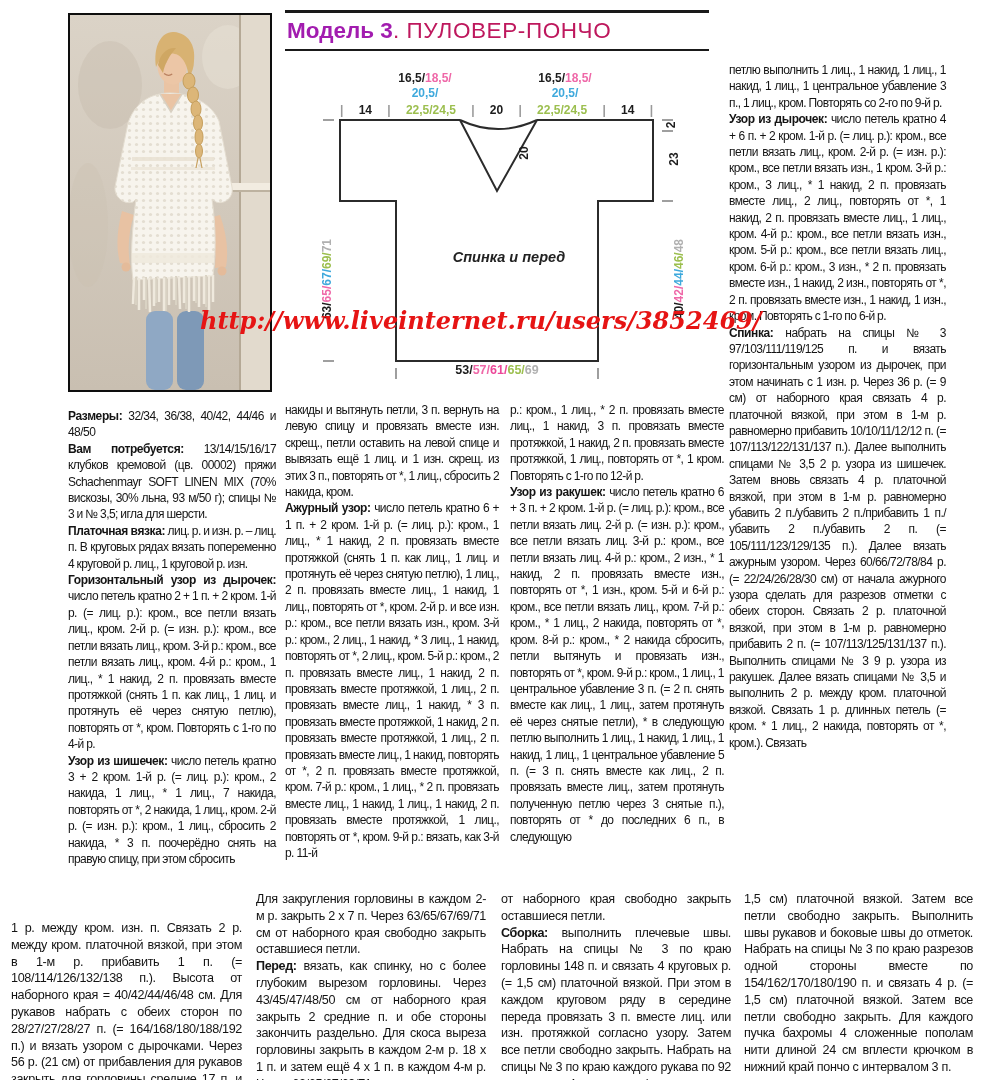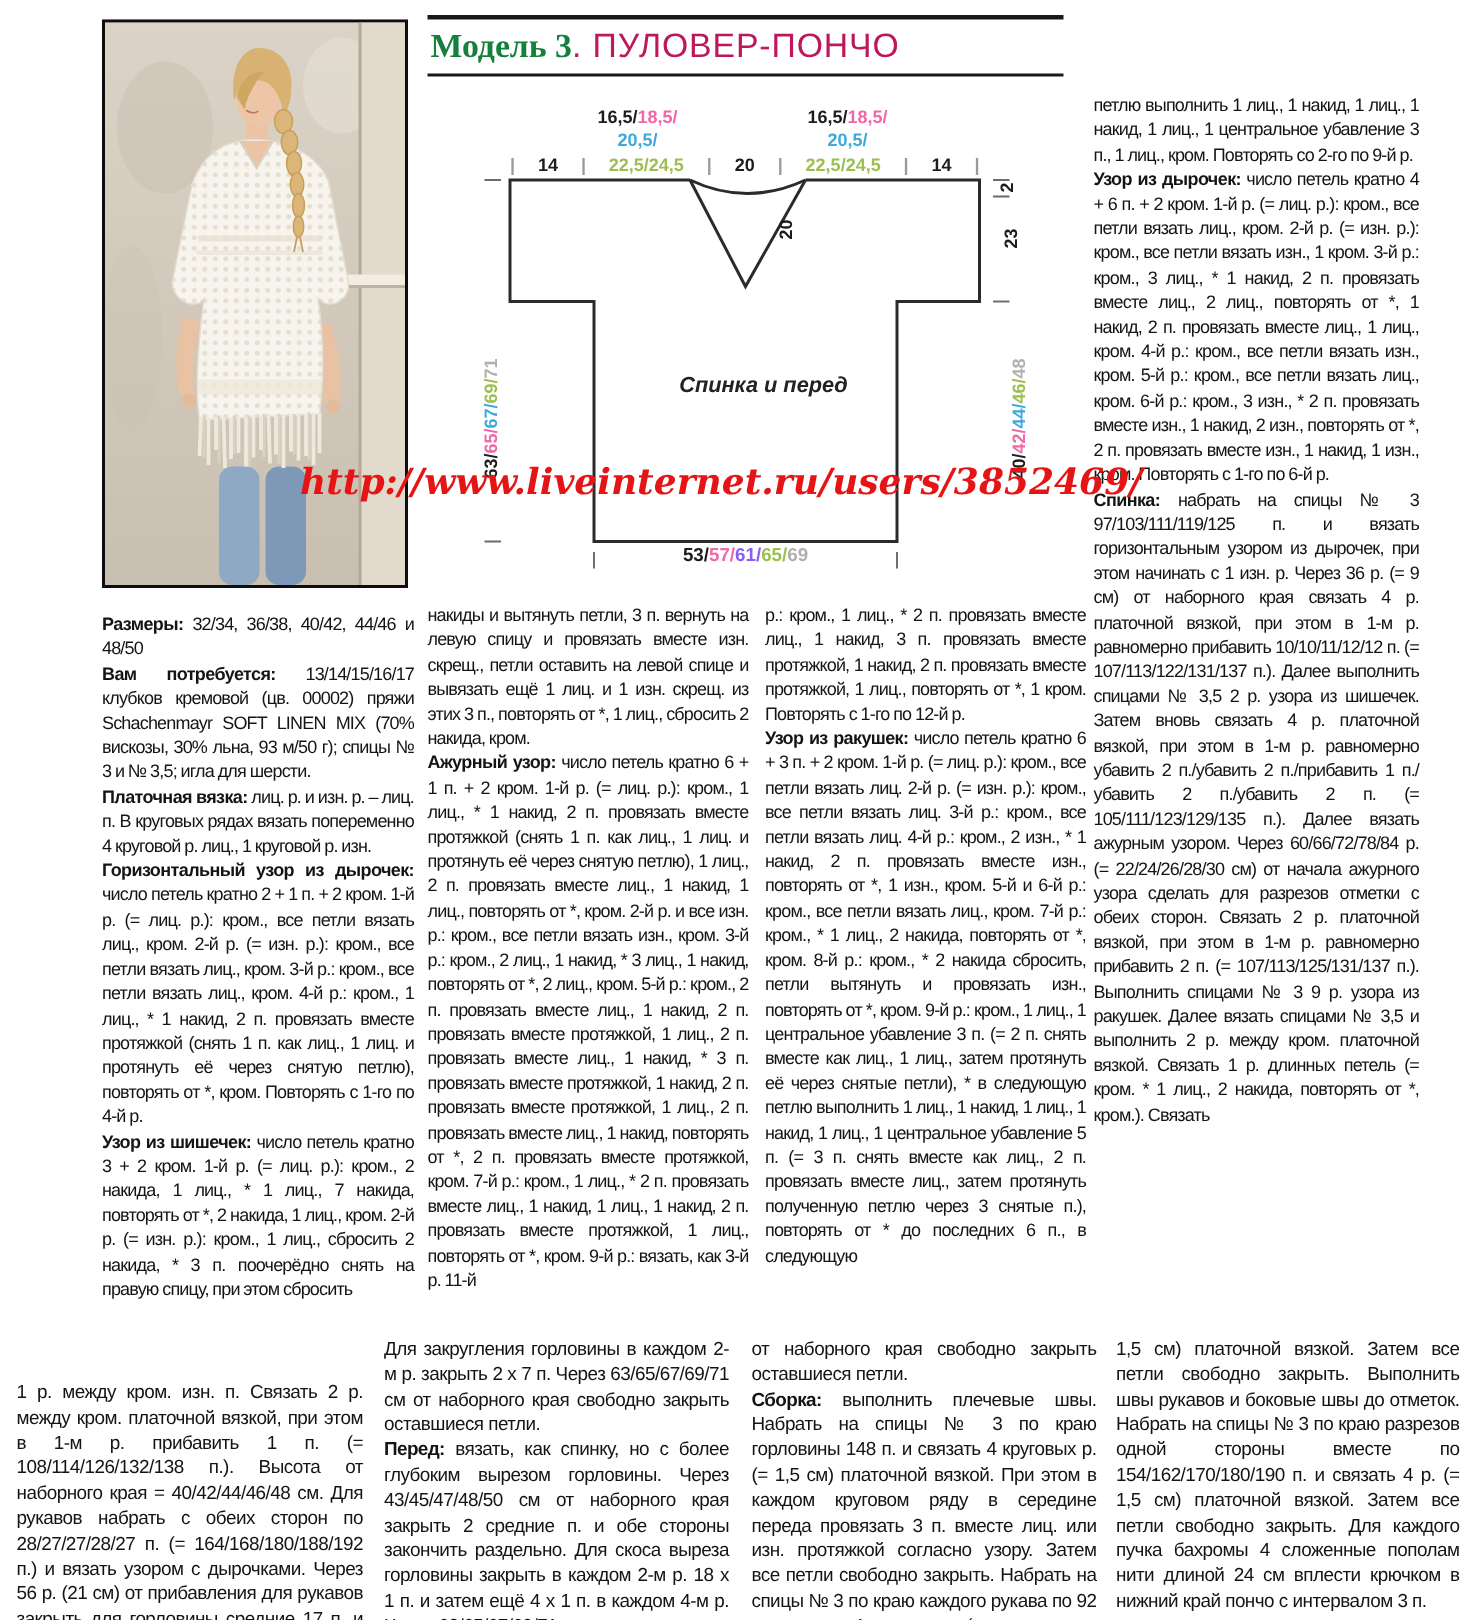--- a/index.html
+++ b/index.html
@@ -9,21 +9,21 @@
   
   .photo-frame{position:absolute;left:68px;top:13px;width:204px;height:379px;
                border:2px solid #0e0e0e;box-sizing:border-box;background:#d6ccc0;}
   .photo-frame svg{display:block;width:100%;height:100%;}
 
   
   .title-block{position:absolute;left:285px;top:10px;width:424px;}
   .rule-top{height:3px;background:#1a1a1a;}
   .rule-bottom{height:2px;background:#1a1a1a;}
   .title-row{padding:4px 2px 5px;font-size:22.5px;line-height:27px;white-space:nowrap;}
-  .title-model{color:#15803d;font-weight:bold;font-family:Liberation Serif, serif;}
+  .title-model{color:#a21caf;font-weight:bold;}
   .title-rest{color:#be185d;letter-spacing:0.6px;}
 
   
   .diagram{position:absolute;left:285px;top:60px;width:440px;height:335px;}
   .diagram svg{position:absolute;left:0;top:0;width:100%;height:100%;}
   .dlabel{position:absolute;font-size:12px;font-weight:bold;color:#1c1c1c;text-align:center;}
   .dlabel.rot{transform:rotate(-90deg);transform-origin:center;}
   .ruler{display:flex;justify-content:space-between;align-items:center;font-size:12px;}
   .center-label{font-style:italic;font-weight:600;font-size:14.5px;color:#222;}
   .bottom-sizes{font-size:12.5px;}
@@ -181,21 +181,21 @@
         <span style="color: rgb(28, 28, 28);">14</span>
         <span style="color: rgb(154, 154, 154);">|</span>
       </span>
 
     <span class="dlabel rot" style="left:219px;top:86px;width:40px;">20</span>
     <span class="dlabel rot" style="left:366px;top:58px;width:40px;">2</span>
     <span class="dlabel rot" style="left:369px;top:92px;width:40px;">23</span>
     <span class="dlabel rot" style="left:-8px;top:212px;width:100px;"><span style="color: rgb(28, 28, 28);">63/</span><span style="color: rgb(239, 104, 168);">65/</span><span style="color: rgb(63, 169, 220);">67/</span><span style="color: rgb(156, 191, 79);">69/</span><span style="color: rgb(176, 176, 176);">71</span></span>
     <span class="dlabel rot" style="left:344px;top:212px;width:100px;"><span style="color: rgb(28, 28, 28);">40/</span><span style="color: rgb(239, 104, 168);">42/</span><span style="color: rgb(63, 169, 220);">44/</span><span style="color: rgb(156, 191, 79);">46/</span><span style="color: rgb(176, 176, 176);">48</span></span>
     <span class="dlabel center-label" style="left:112px;top:189px;width:224px;">Спинка и перед</span>
-    <span class="dlabel bottom-sizes" style="left:112px;top:303px;width:200px;"><span style="color: rgb(28, 28, 28);">53/</span><span style="color: rgb(239, 104, 168);">57/</span><span style="color: #8b5cf6;">61/</span><span style="color: rgb(156, 191, 79);">65/</span><span style="color: rgb(176, 176, 176);">69</span></span>
+    <span class="dlabel bottom-sizes" style="left:112px;top:303px;width:200px;"><span style="color: rgb(28, 28, 28);">53/</span><span style="color: rgb(239, 104, 168);">57/</span><span style="color: #ec4899;">61/</span><span style="color: rgb(156, 191, 79);">65/</span><span style="color: rgb(176, 176, 176);">69</span></span>
   </div>
 
   <a class="watermark">http://www.liveinternet.ru/users/3852469/</a>
 
   <div class="textcol col-left">
       <p><b>Размеры:</b><span> 32/34, 36/38, 40/42, 44/46 и 48/50</span></p>
       <p><b>Вам потребуется:</b><span> 13/14/15/16/17 клубков кремовой (цв. 00002) пряжи Schachenmayr SOFT LINEN MIX (70% вискозы, 30% льна, 93 м/50 г); спицы № 3 и № 3,5; игла для шерсти.</span></p>
       <p><b>Платочная вязка:</b><span> лиц. р. и изн. р. – лиц. п. В круговых рядах вязать попеременно 4 круговой р. лиц., 1 круговой р. изн.</span></p>
       <p><b>Горизонтальный узор из дырочек:</b><span> число петель кратно 2 + 1 п. + 2 кром. 1-й р. (= лиц. р.): кром., все петли вязать лиц., кром. 2-й р. (= изн. р.): кром., все петли вязать лиц., кром. 3-й р.: кром., все петли вязать лиц., кром. 4-й р.: кром., 1 лиц., * 1 накид, 2 п. провязать вместе протяжкой (снять 1 п. как лиц., 1 лиц. и протянуть её через снятую петлю), повторять от *, кром. Повторять с 1-го по 4-й р.</span></p>
       <p><b>Узор из шишечек:</b><span> число петель кратно 3 + 2 кром. 1-й р. (= лиц. р.): кром., 2 накида, 1 лиц., * 1 лиц., 7 накида, повторять от *, 2 накида, 1 лиц., кром. 2-й р. (= изн. р.): кром., 1 лиц., сбросить 2 накида, * 3 п. поочерёдно снять на правую спицу, при этом сбросить</span></p>

